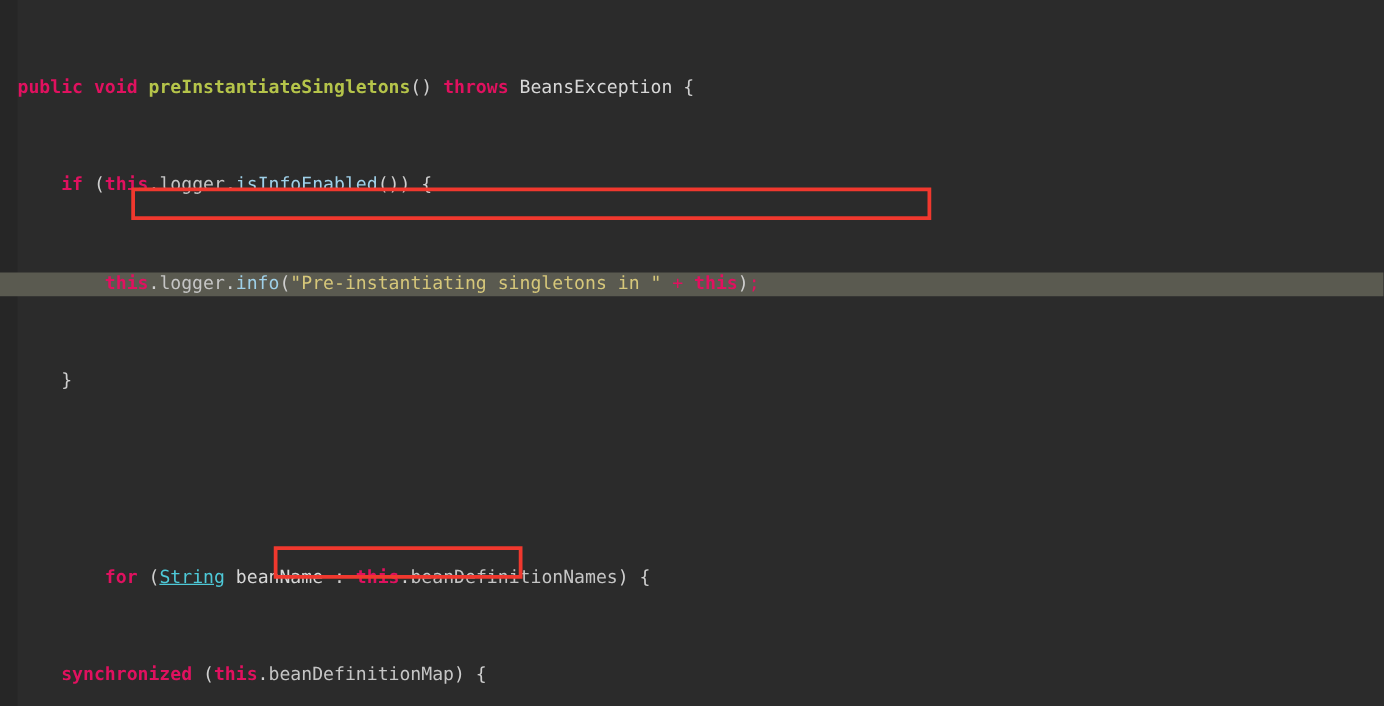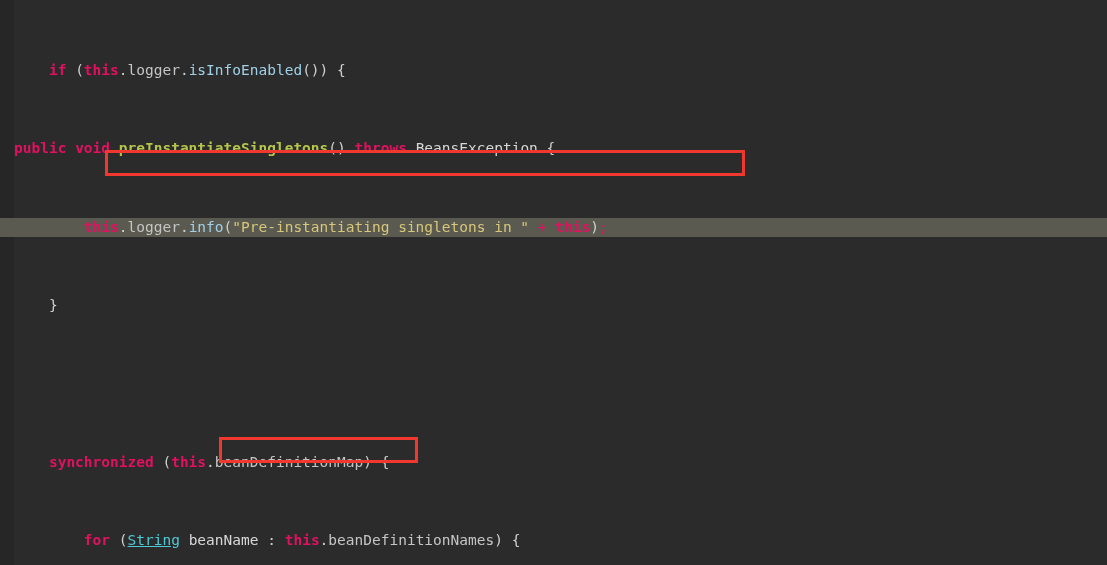--- a/index.html
+++ b/index.html
@@ -70,33 +70,33 @@
 </style>
 </head>
 <body>
 
 <div id="editor" style="background: rgb(43, 43, 43);">
 
   <div id="gutter"></div>
 
   <div id="code">
 
+    <span class="ln"><span class="kw">public</span> <span class="kw">void</span> <span class="methb">preInstantiateSingletons</span><span class="punc">()</span> <span class="kw">throws</span> <span class="ident">BeansException</span> <span class="punc">{</span></span>
+
     <span class="ln">    <span class="kw">if</span> <span class="punc">(</span><span class="kwthis">this</span><span class="punc">.</span><span class="field">logger</span><span class="punc">.</span><span class="mcall">isInfoEnabled</span><span class="punc">()) {</span></span>
-
-    <span class="ln"><span class="kw">public</span> <span class="kw">void</span> <span class="methb">preInstantiateSingletons</span><span class="punc">()</span> <span class="kw">throws</span> <span class="ident">BeansException</span> <span class="punc">{</span></span>
 
     <span class="ln caret-line" style="background: rgb(90, 90, 80);">        <span class="kwthis">this</span><span class="punc">.</span><span class="field">logger</span><span class="punc">.</span><span class="mcall">info</span><span class="punc">(</span><span class="str">"Pre-instantiating singletons in "</span> <span class="op">+</span> <span class="kwthis">this</span><span class="punc">)</span><span class="semi">;</span></span>
 
     <span class="ln">    <span class="punc">}</span></span>
 
     <span class="ln"> </span>
 
+    <span class="ln">        <span class="kw">for</span> <span class="punc">(</span><span class="typeu">String</span> <span class="ident">beanName</span> <span class="punc">:</span> <span class="kwthis">this</span><span class="punc">.</span><span class="field">beanDefinitionNames</span><span class="punc">) {</span></span>
+
     <span class="ln">    <span class="kw">synchronized</span> <span class="punc">(</span><span class="kwthis">this</span><span class="punc">.</span><span class="field">beanDefinitionMap</span><span class="punc">) {</span></span>
-
-    <span class="ln">        <span class="kw">for</span> <span class="punc">(</span><span class="typeu">String</span> <span class="ident">beanName</span> <span class="punc">:</span> <span class="kwthis">this</span><span class="punc">.</span><span class="field">beanDefinitionNames</span><span class="punc">) {</span></span>
 
     
 
     
 
     
 
     
 
     

